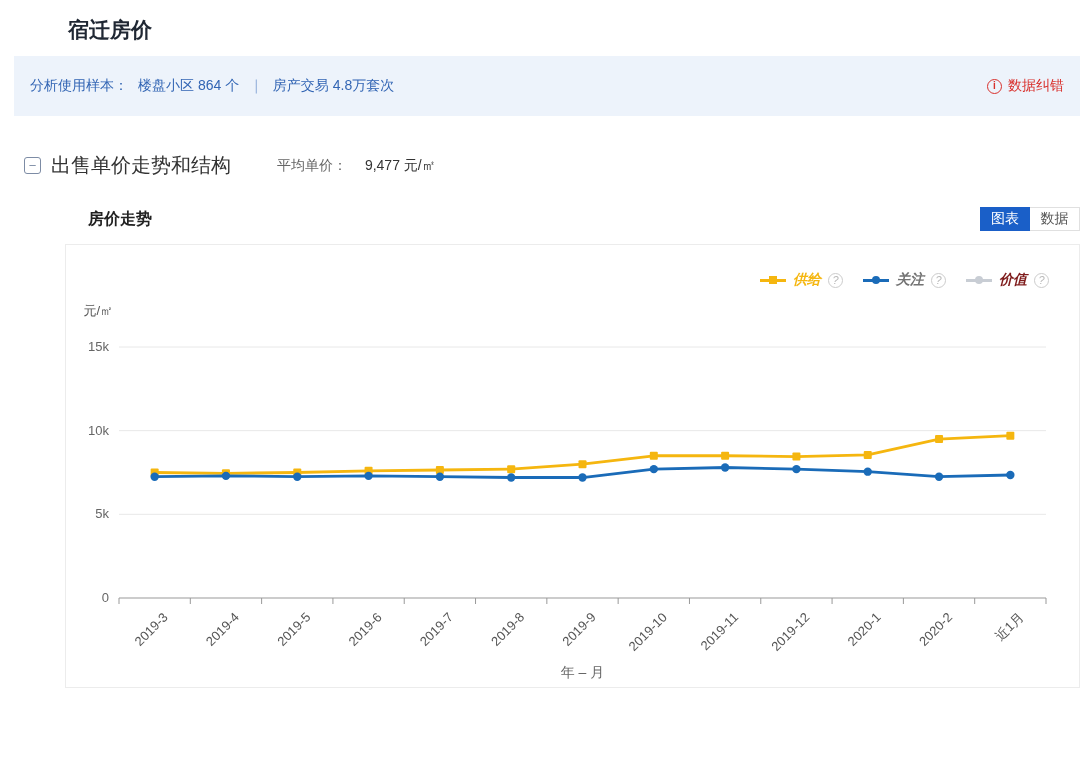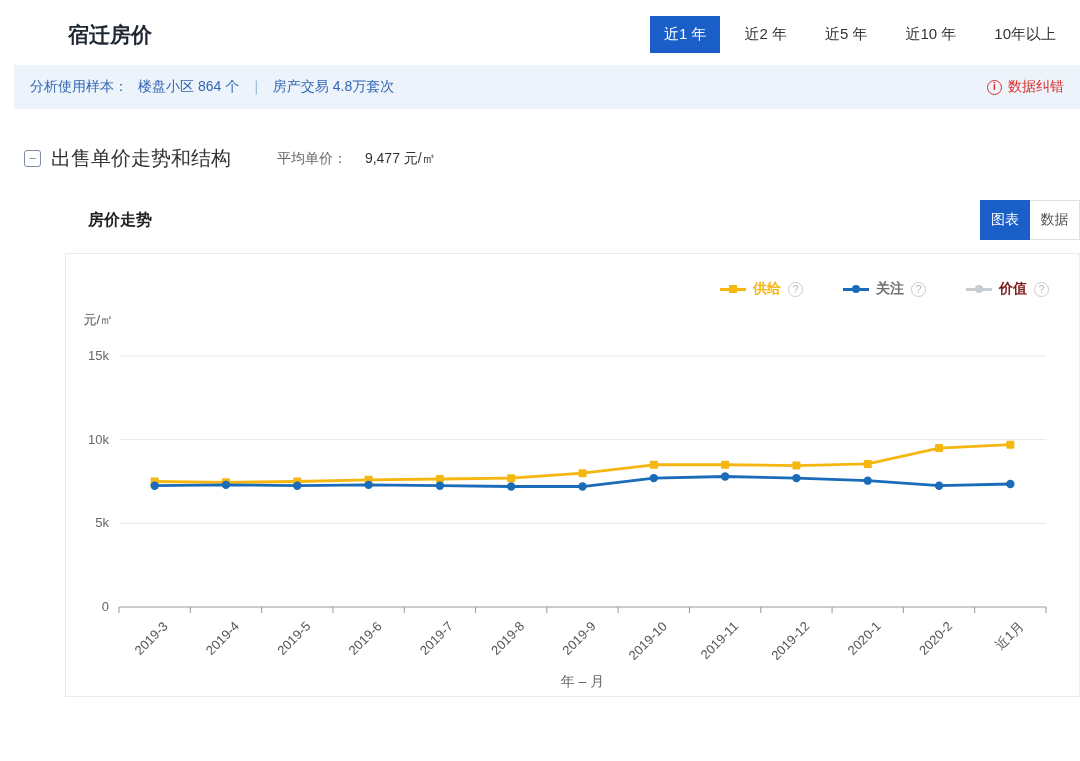--- a/index.html
+++ b/index.html
@@ -15,21 +15,21 @@
     padding:16px 10px 12px 24px;
   }
   .page-title { font-size:21px; font-weight:bold; color:#1f2733;margin-left:44px; }
   .tabs { display:flex; align-items:center; gap:10px; }
   .tab {
     padding:9px 14px; font-size:15px; color:#333; cursor:pointer; white-space:nowrap;
   }
   .tab.active { background:#1a5fc8; color:#fff; }
   
   .info-bar {
-    margin-left:14px; height:44px; background:#edf3fb;
+    margin-left:14px; height:60px; background:#edf3fb;
     display:flex; align-items:center; justify-content:space-between;
     padding:0 16px; font-size:14px;
   }
   .info-left { display:flex; align-items:center; gap:10px; color:#3265b4; }
   .info-divider { color:#7ea0d2; }
   .info-right { display:flex; align-items:center; gap:6px; color:#d9302c; cursor:pointer; }
   .info-icon {
     width:15px; height:15px; border:1.5px solid #d9302c; border-radius:50%;
     display:flex; align-items:center; justify-content:center;
     font-size:10px; font-weight:bold; line-height:1;
@@ -43,53 +43,46 @@
   }
   .section-title { font-size:20px; color:#333; margin-left:10px; }
   .avg-wrap { margin-left:46px; font-size:14px; color:#666; }
   .avg-value { color:#333; margin-left:14px; }
   
   .chart-section { margin:28px 0 0 65px; }
   .chart-top { display:flex; justify-content:space-between; align-items:center; padding-left:23px;gap:9px; }
   .chart-title { font-size:16px; font-weight:bold; color:#222; }
   .toggle { display:flex; }
   .toggle-btn {
-    min-width:50px; height:40px; padding:0 10px;
+    min-width:50px; height:24px; padding:0 10px;
     display:flex; align-items:center; justify-content:center;
     font-size:14px; background:#fff; border:1px solid #e0e0e0; color:#555; cursor:pointer;
   }
   .toggle-btn + .toggle-btn { border-left:none; }
   .toggle-btn.active { background:#1a5fc8; border-color:#1a5fc8; color:#fff; }
   .chart-box { border:1px solid #ececec; margin-top:13px; padding-top:14px; }
   
-  .legend { display:flex; justify-content:flex-end; align-items:flex-start; gap:40px; padding:12px 30px 4px 0; }
+  .legend { display:flex; justify-content:flex-end; align-items:flex-start; gap:20px; padding:12px 30px 4px 0;font-style:italic; }
   .legend-item { display:flex; align-items:center; gap:7px; font-size:14px; font-weight:bold; cursor:pointer; }
   .legend-marker { position:relative; width:26px; height:10px; }
   .legend-line { position:absolute; left:0; top:4px; width:26px; height:3px; }
   .legend-shape { position:absolute; left:9px; top:1px; width:8px; height:8px; }
   .legend-shape.circle { border-radius:50%; }
   .help-icon {
     width:15px; height:15px; border:1px solid #ccc; border-radius:50%;
     color:#b9b9b9; font-size:11px; font-weight:normal;
     display:flex; align-items:center; justify-content:center; cursor:pointer;
   }
   .chart-svg { display:block; width:100%; height:auto; }
 </style>
 </head>
 <body>
 
 <div class="page-header">
   <div class="page-title">宿迁房价</div>
-  <div class="tabs">
-    <div class="tab active">近1 年</div>
-    <div class="tab">近2 年</div>
-    <div class="tab">近5 年</div>
-    <div class="tab">近10 年</div>
-    <div class="tab">10年以上</div>
-  </div>
 </div>
 
 <div class="info-bar">
   <div class="info-left">
     <span>分析使用样本：</span>
     <span>楼盘小区 864 个</span>
     <span class="info-divider">｜</span>
     <span>房产交易 4.8万套次</span>
   </div>
   <div class="info-right">

